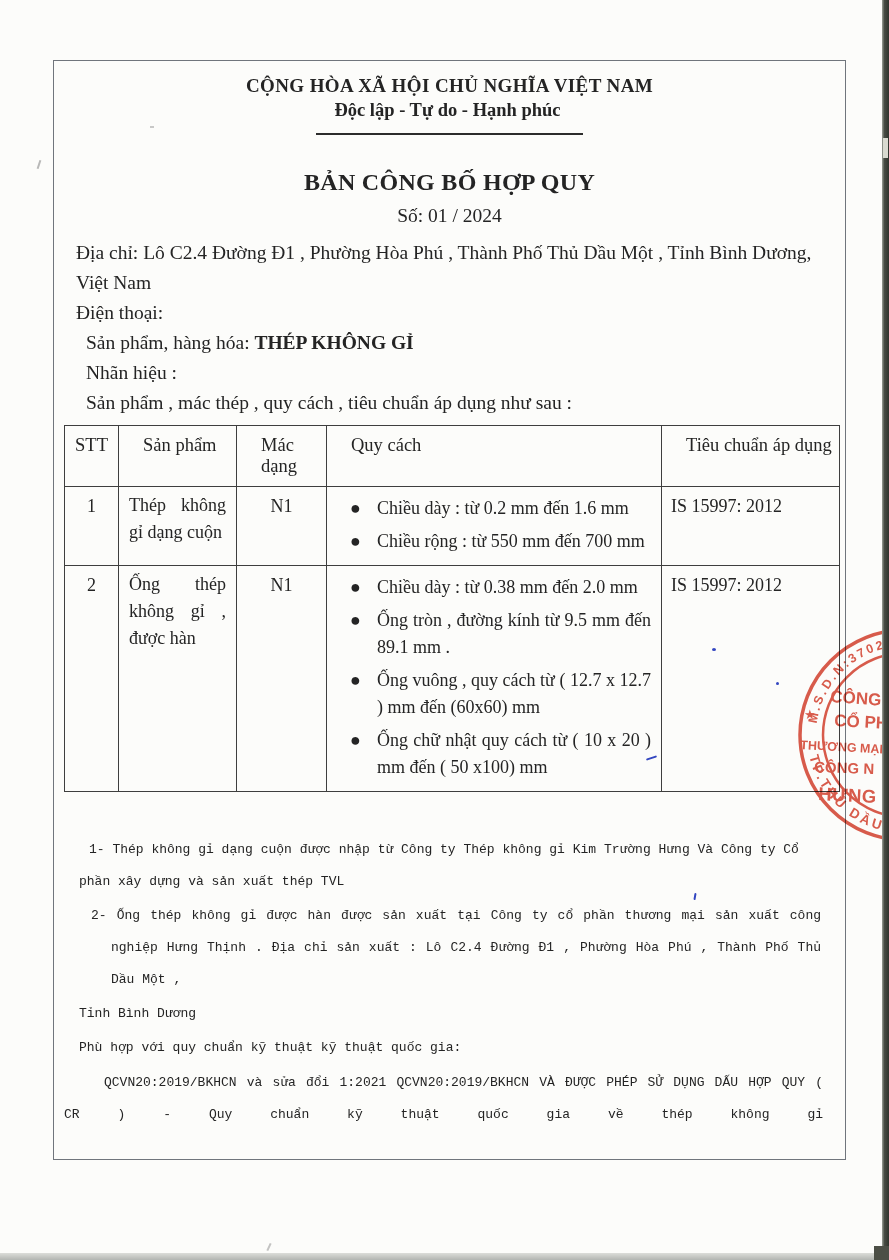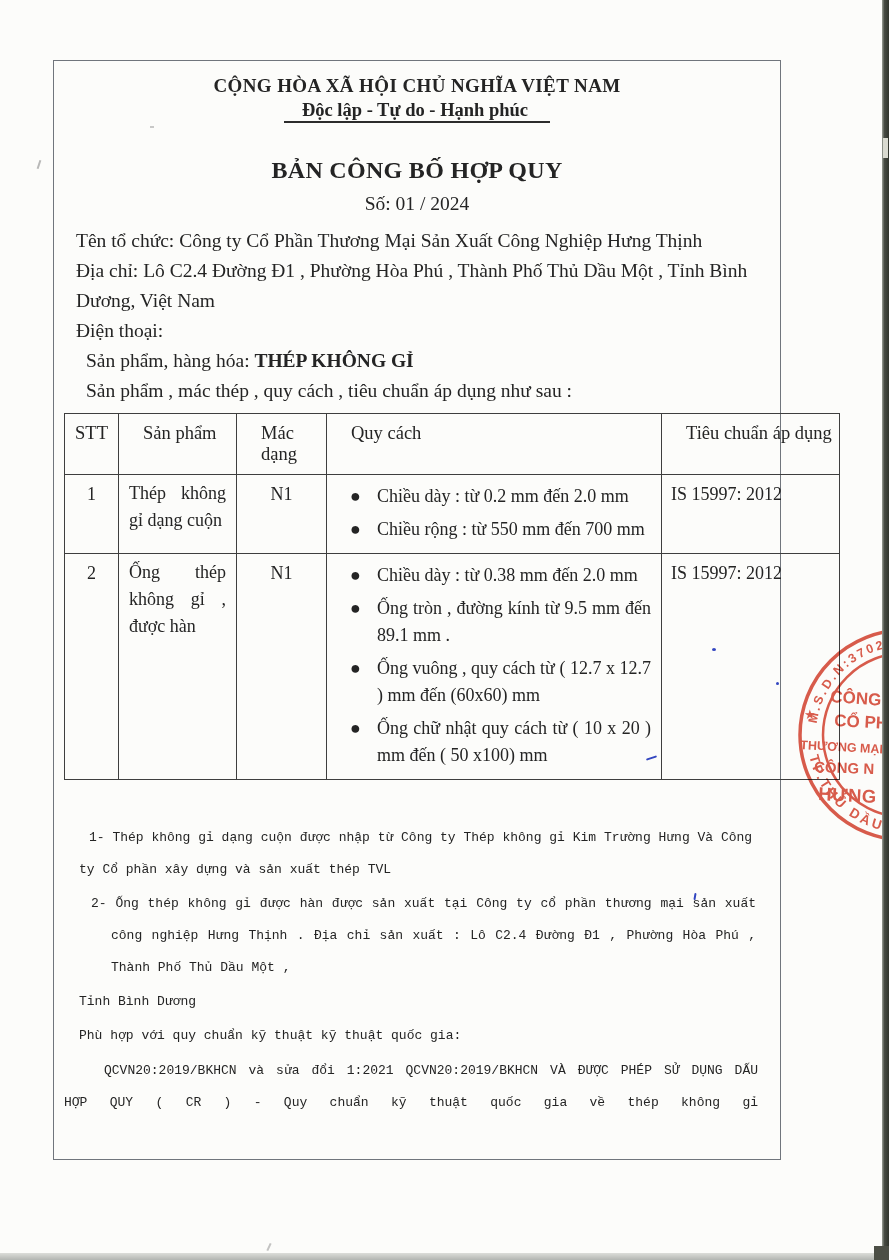--- a/index.html
+++ b/index.html
@@ -24,28 +24,28 @@
   .speck{ position:absolute; background:#8a8a8a; z-index:7; }
   .sp1{ left:38px; top:160px; width:2px; height:9px; transform:rotate(18deg); opacity:.6; }
   .sp2{ left:150px; top:126px; width:4px; height:2px; opacity:.45; }
   .sp3{ left:268px; top:1243px; width:2px; height:8px; transform:rotate(25deg); opacity:.5; }
   .pen{ position:absolute; background:#3346c0; border-radius:50%; z-index:7; }
   .pen1{ left:712px; top:648px; width:4px; height:3px; }
   .pen2{ left:646px; top:757px; width:11px; height:2px; border-radius:2px; transform:rotate(-18deg); }
   .pen3{ left:776px; top:682px; width:3px; height:3px; }
   .pen4{ left:694px; top:893px; width:2px; height:7px; border-radius:2px; transform:rotate(10deg); }
   
-  .frame{ position:absolute; left:53px; top:60px; width:728px; height:1100px;
+  .frame{ position:absolute; left:53px; top:60px; width:793px; height:1100px;
     border:1px solid #70757c; background:transparent; z-index:1; padding:14px 0 0 0; }
   
   .nat-header{ text-align:center; }
   .nat1{ font-size:19px; font-weight:bold; letter-spacing:.4px; }
   .nat2-wrap{ margin-top:3px; }
   .nat2{ display:inline-block; font-size:18.5px; font-weight:bold;
-    border-bottom:2.5px solid #2c2c2c; padding:0 22px 0 18px; }
+    border-bottom:2.5px solid #2c2c2c; padding:0 22px 12px 18px; }
   .title{ text-align:center; font-size:24px; font-weight:bold; letter-spacing:.3px; margin-top:34px; }
   .doc-no{ text-align:center; font-size:19.5px; margin-top:9px; }
   
   .info{ margin-top:11px; }
   .body-p{ font-size:19.5px; line-height:30px; margin:0 24px 0 22px; }
   .body-p.indent{ margin-left:32px; }
   .product-name{ font-weight:bold; }
   
   table{ border-collapse:collapse; margin:7px 0 0 10px; width:775px; table-layout:fixed;
     font-size:18px; }
@@ -92,24 +92,24 @@
     <div class="nat1">CỘNG HÒA XÃ HỘI CHỦ NGHĨA VIỆT NAM</div>
     <div class="nat2-wrap">
       <span class="nat2">Độc lập - Tự do - Hạnh phúc</span>
     </div>
   </div>
 
   <div class="title">BẢN CÔNG BỐ HỢP QUY</div>
   <div class="doc-no">Số: 01 / 2024</div>
 
   <div class="info">
-    <p class="body-p">Tên tổ chức: Công ty Cổ Phần Thương Mại Sản Xuất Công Nghiệp Hưng Thịnh</p>
     <p class="body-p">Địa chỉ: Lô C2.4 Đường Đ1 , Phường Hòa Phú , Thành Phố Thủ Dầu Một , Tỉnh Bình Dương, Việt Nam</p>
     <p class="body-p">Điện thoại:</p>
     <p class="body-p indent"><span>Sản phẩm, hàng hóa: </span><span class="product-name">THÉP KHÔNG GỈ</span></p>
+    <p class="body-p indent">Nhãn hiệu :</p>
     <p class="body-p indent">Sản phẩm , mác thép , quy cách , tiêu chuẩn áp dụng như sau :</p>
   </div>
 
   <table>
     <colgroup>
       <col class="c-stt">
         <col class="c-sp">
         <col class="c-mac">
         <col class="c-qc">
         <col class="c-tc">
@@ -125,21 +125,21 @@
     </thead>
     <tbody>
       <tr>
         <td class="center">1</td>
         <td class="sp-cell">Thép không gỉ dạng cuộn</td>
         <td class="center">N1</td>
         <td class="qc-cell">
           <ul class="specs">
             <li>
                 <span class="bullet">●</span>
-                <span class="spec-text">Chiều dày : từ 0.2 mm đến 2.0 mm</span>
+                <span class="spec-text">Chiều dày : từ 0.2 mm đến 1.6 mm</span>
               </li>
             <li>
                 <span class="bullet">●</span>
                 <span class="spec-text">Chiều rộng : từ 550 mm đến 700 mm</span>
               </li>
           </ul>
         </td>
         <td class="tc-cell">IS 15997: 2012</td>
       </tr>
       <tr>

